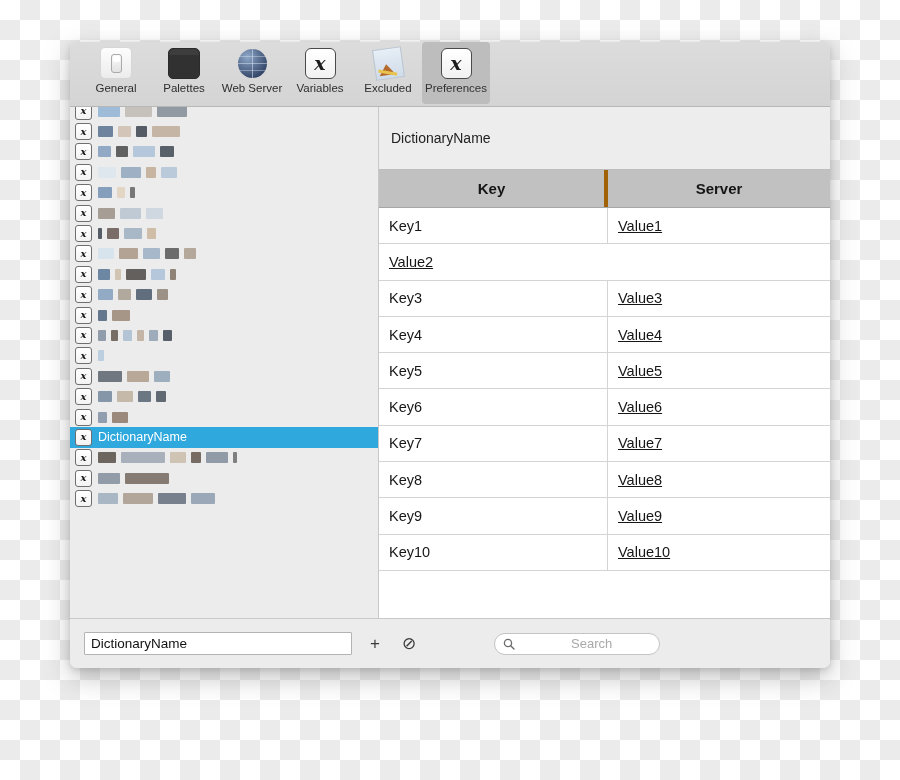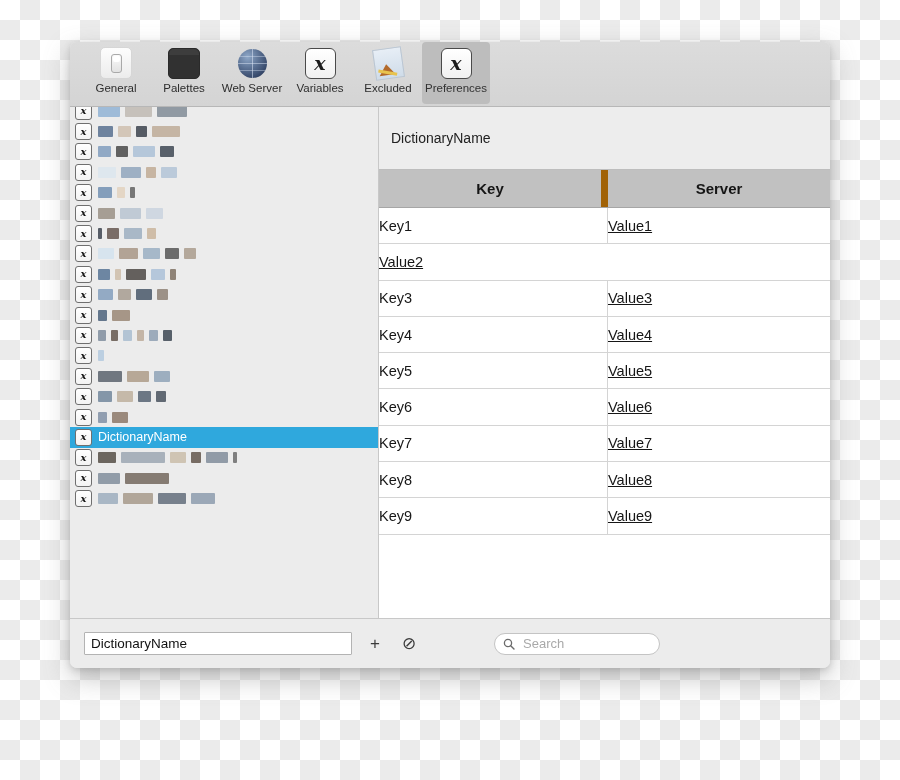--- a/index.html
+++ b/index.html
@@ -231,27 +231,28 @@
     flex: 0 0 37px;
     display: flex;
     background: #c1c1c1;
     border-bottom: 1px solid #a6a6a6;
   }
   #table-header .th {
     display:flex; align-items:center; justify-content:center;
     font-size: 15px; font-weight: 700; color:#151515;
     box-sizing: border-box;
   }
-  .col-key   { flex: 0 0 229px; border-right: 7px solid #a16207; }
+  .col-key   { flex: 0 0 229px; border-right: 4px solid #a16207; }
   .col-value { flex: 1 1 auto; }
 
   #table-body { flex: 1 1 auto; overflow: hidden; background:#fff; }
   .trow { display: flex; height: 36.3px; border-bottom: 1px solid #d4d4d4; box-sizing: border-box; }
   .tcell {
     display:flex; align-items:center;
+    padding-left: 10px;
     font-size: 14.5px; color: #161616;
     box-sizing: border-box;
   }
   .tcell.k { flex: 0 0 229px; border-right: 1px solid #d4d4d4; }
   .tcell.v { flex: 1 1 auto; text-decoration: underline; }
 
   
   #footer {
     flex: 0 0 50px;
     height: 50px;
@@ -288,21 +289,21 @@
     border-radius: 11px;
     display: flex; align-items: center;
     padding: 0 8px;
     box-sizing: border-box;
   }
   #search-icon { flex:0 0 auto; margin-right: 6px; display:flex; }
   #search-input {
     flex: 1 1 auto;
     border: none; outline: none; background: transparent;
     font-family:"Liberation Sans", sans-serif;
-    font-size: 13px; color: #1a1a1a;
+    font-size: 13px; color: #1a1a1a; margin-left: 48px;
   }
   #search-input::placeholder { color: #a9a9a9; }
 </style>
 </head>
 <body>
 
 <div id="window">
 
 
   <div id="toolbar">
@@ -559,20 +560,24 @@
             <div class="tcell k">Key7</div>
             <div class="tcell v">Value7</div>
           </div>
           <div class="trow">
             <div class="tcell k">Key8</div>
             <div class="tcell v">Value8</div>
           </div>
           <div class="trow">
             <div class="tcell k">Key9</div>
             <div class="tcell v">Value9</div>
+          </div>
+          <div class="trow">
+            <div class="tcell k">Key10</div>
+            <div class="tcell v">Value10</div>
           </div>
         </div>
     </div>
   </div>
 
   <div id="footer">
     <input id="name-field" type="text" value="DictionaryName" style="">
     <div class="rbtn">+</div>
     <div class="rbtn">⊘</div>
     <div id="search-wrap">

